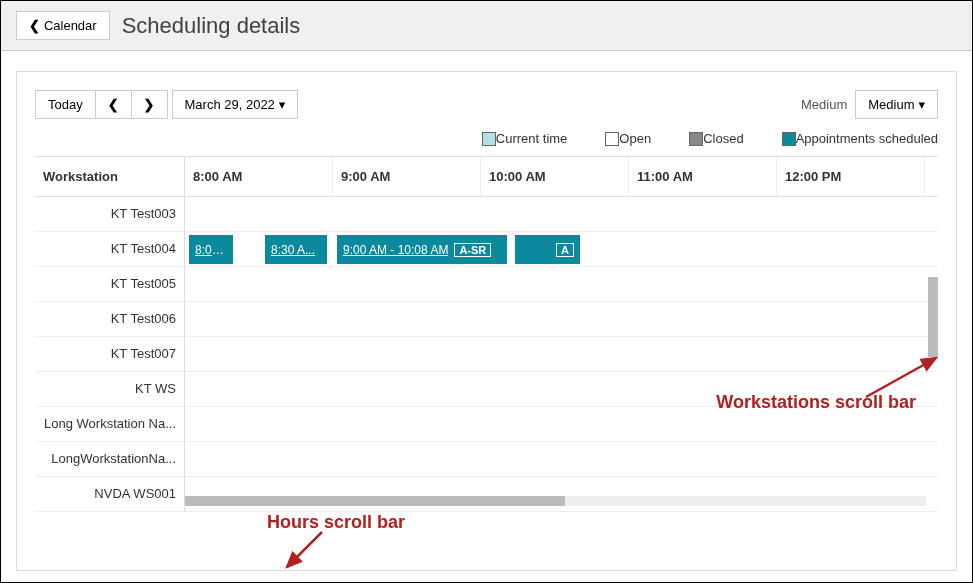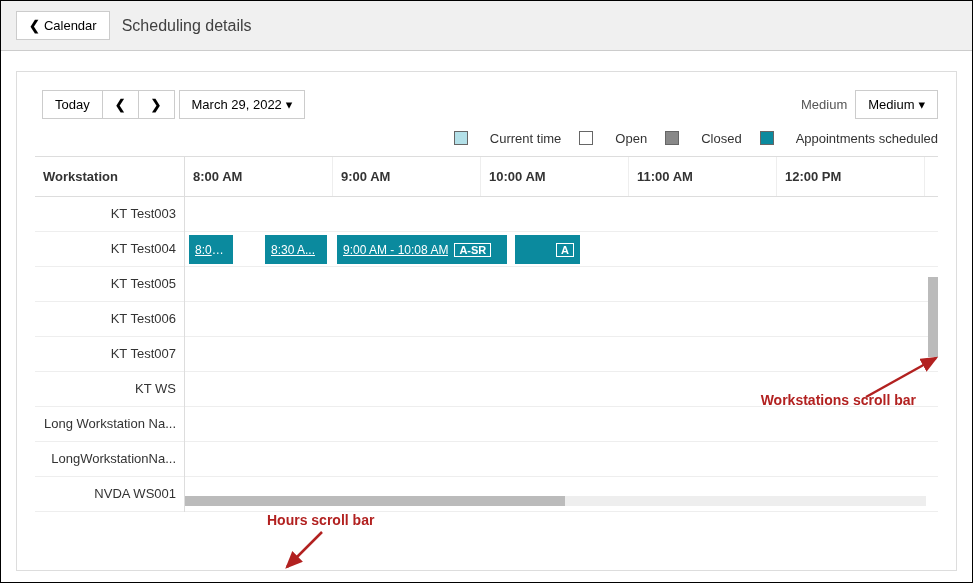--- a/index.html
+++ b/index.html
@@ -1,30 +1,30 @@
 <!DOCTYPE html>
 <html><head>
   <meta charset="utf-8">
   <style>
     * { box-sizing: border-box; margin: 0; padding: 0; }
     body { font-family: -apple-system, BlinkMacSystemFont, 'Segoe UI', Arial, sans-serif; font-size: 13px; color: #333; background: #fff; }
     .outer-wrap { width: 973px; height: 583px; border: 1px solid #000; position: relative; box-shadow: 4px 4px 8px rgba(0,0,0,0.4); }
     .header-bar { background: #f0f0f0; border-bottom: 1px solid #ccc; padding: 10px 15px; display: flex; align-items: center; gap: 12px; }
     .btn { background: #fff; border: 1px solid #ccc; padding: 6px 12px; font-size: 13px; cursor: pointer; display: inline-flex; align-items: center; gap: 4px; }
-    .page-title { font-size: 16px; color: #404040; font-weight: 400; }
+    .page-title { font-size: 22px; color: #404040; font-weight: 400; }
     .content-panel { background: #fff; margin: 20px 15px 15px 15px; border: 1px solid #ddd; padding: 18px 18px 10px 18px; position: relative; height: 500px; }
     .toolbar { display: flex; align-items: center; justify-content: space-between; margin-bottom: 12px; }
-    .toolbar-left { display: flex; gap: 4px; align-items: flex-end; margin-left: 7px; }
+    .toolbar-left { display: flex; gap: 4px; align-items: flex-end; }
     .btn-group { display: flex; }
     .btn-group .btn { border-radius: 0; }
     .btn-group .btn + .btn { border-left: none; }
     .toolbar-right { display: flex; align-items: center; gap: 8px; font-size: 13px; }
     .viewing-label { color: #555; }
     .legend { display: flex; justify-content: flex-end; gap: 18px; align-items: center; margin-bottom: 10px; font-size: 13px; }
-    .legend-item { display: flex; align-items: flex-start; gap: 22px; }
+    .legend-item { display: flex; align-items: flex-end; gap: 0; margin-left: 20px; }
     .legend-swatch { width: 14px; height: 14px; border: 1px solid #666; }
     .swatch-current { background: #b3e0e8; }
     .swatch-open { background: #fff; }
     .swatch-closed { background: #888; }
     .swatch-appt { background: #0b8a9e; }
     .schedule-wrap { border-top: 1px solid #ddd; position: relative; }
     .schedule-header { display: flex; border-bottom: 1px solid #ddd; }
     .corner-cell { width: 150px; flex: 0 0 150px; padding: 12px 8px; font-weight: 700; font-size: 13px; border-right: 1px solid #ddd; }
     .time-header { flex: 1; display: flex; overflow: hidden; }
     .time-col { width: 148px; flex: 0 0 148px; padding: 12px 8px; font-weight: 700; font-size: 13px; border-right: 1px solid #eee; }
@@ -32,21 +32,21 @@
     .ws-col { width: 150px; flex: 0 0 150px; border-right: 1px solid #ddd; }
     .ws-row { height: 35px; padding: 9px 8px; border-bottom: 1px solid #eee; font-size: 13px; white-space: nowrap; overflow: hidden; text-overflow: ellipsis; text-align: right; }
     .grid-area { flex: 1; position: relative; overflow: hidden; }
     .grid-row { height: 35px; border-bottom: 1px solid #eee; position: relative; }
     .appt { position: absolute; top: 3px; height: 29px; background: #0b8a9e; color: #fff; font-size: 12px; display: flex; align-items: center; padding: 0 6px; cursor: pointer; gap: 6px; }
     .appt-label { text-decoration: underline; white-space: nowrap; overflow: hidden; text-overflow: ellipsis; }
     .appt-badge { border: 1px solid #fff; padding: 0 4px; font-size: 11px; font-weight: 600; }
     .h-scrollbar { position: absolute; bottom: 6px; left: 150px; right: 12px; height: 10px; background: #eee; }
     .h-thumb { position: absolute; left: 0; width: 380px; height: 10px; background: #bbb; }
     .v-scrollbar { position: absolute; right: 0; top: 80px; width: 10px; height: 80px; background: #bbb; }
-    .annotation { position: absolute; color: #b22120; font-weight: 700; font-size: 14px; pointer-events: none; }
+    .annotation { position: absolute; color: #b22120; font-weight: 700; font-size: 18px; pointer-events: none; }
     .arrow-svg { position: absolute; pointer-events: none; }
     .chevron { font-size: 13px; font-weight: bold; }
   </style>
 </head>
 <body>
 
 <div class="outer-wrap">
   <div class="header-bar">
     <button class="btn">
       <span class="chevron">❮</span>

